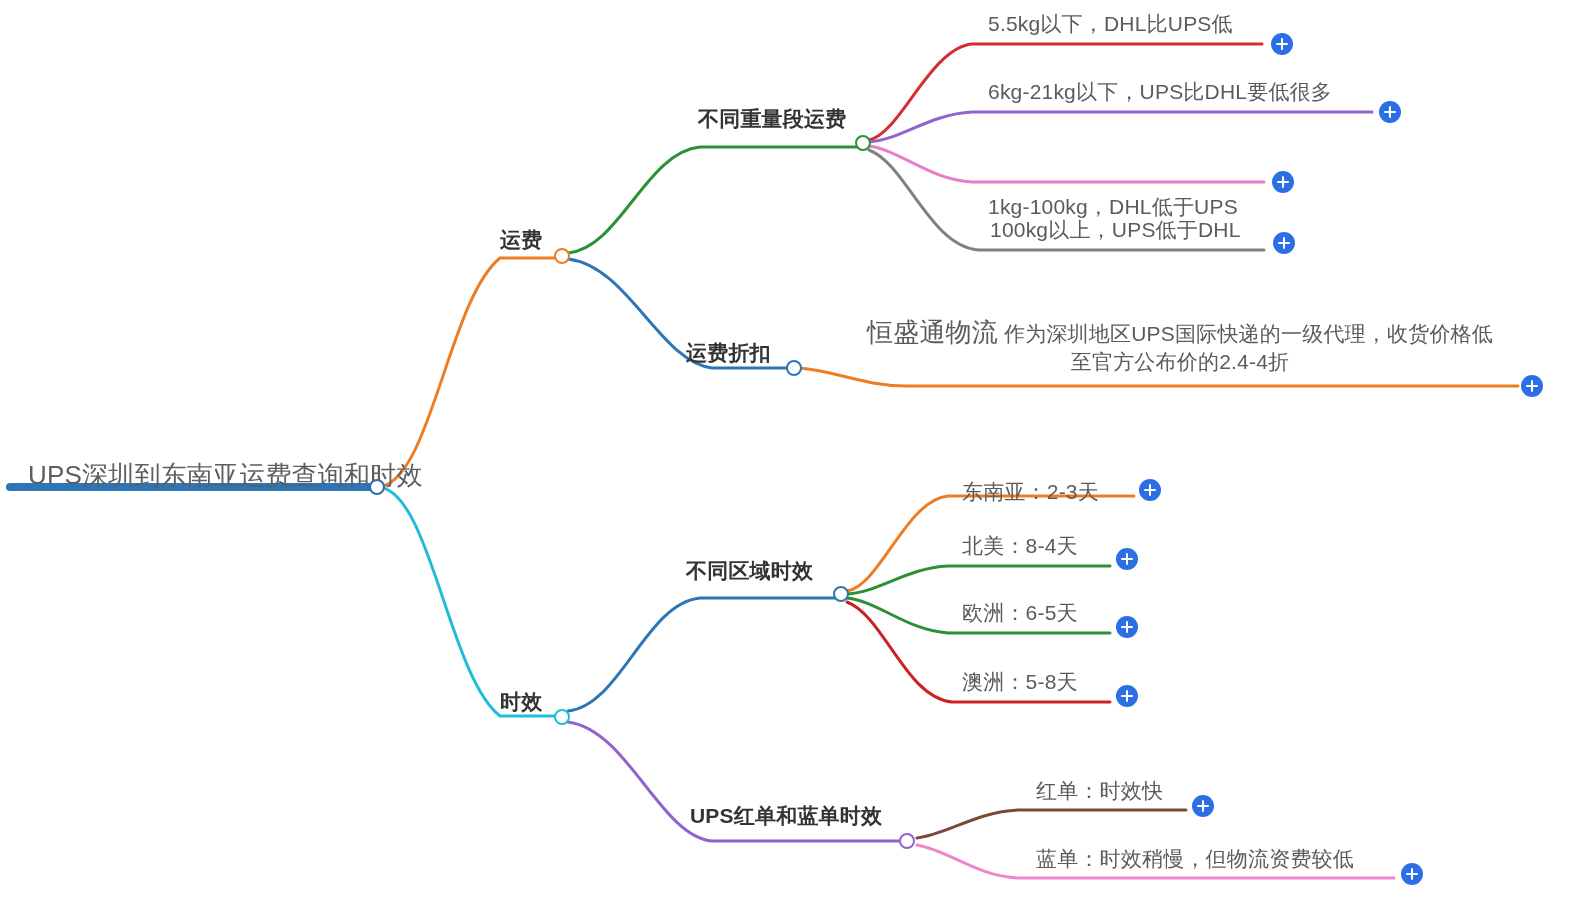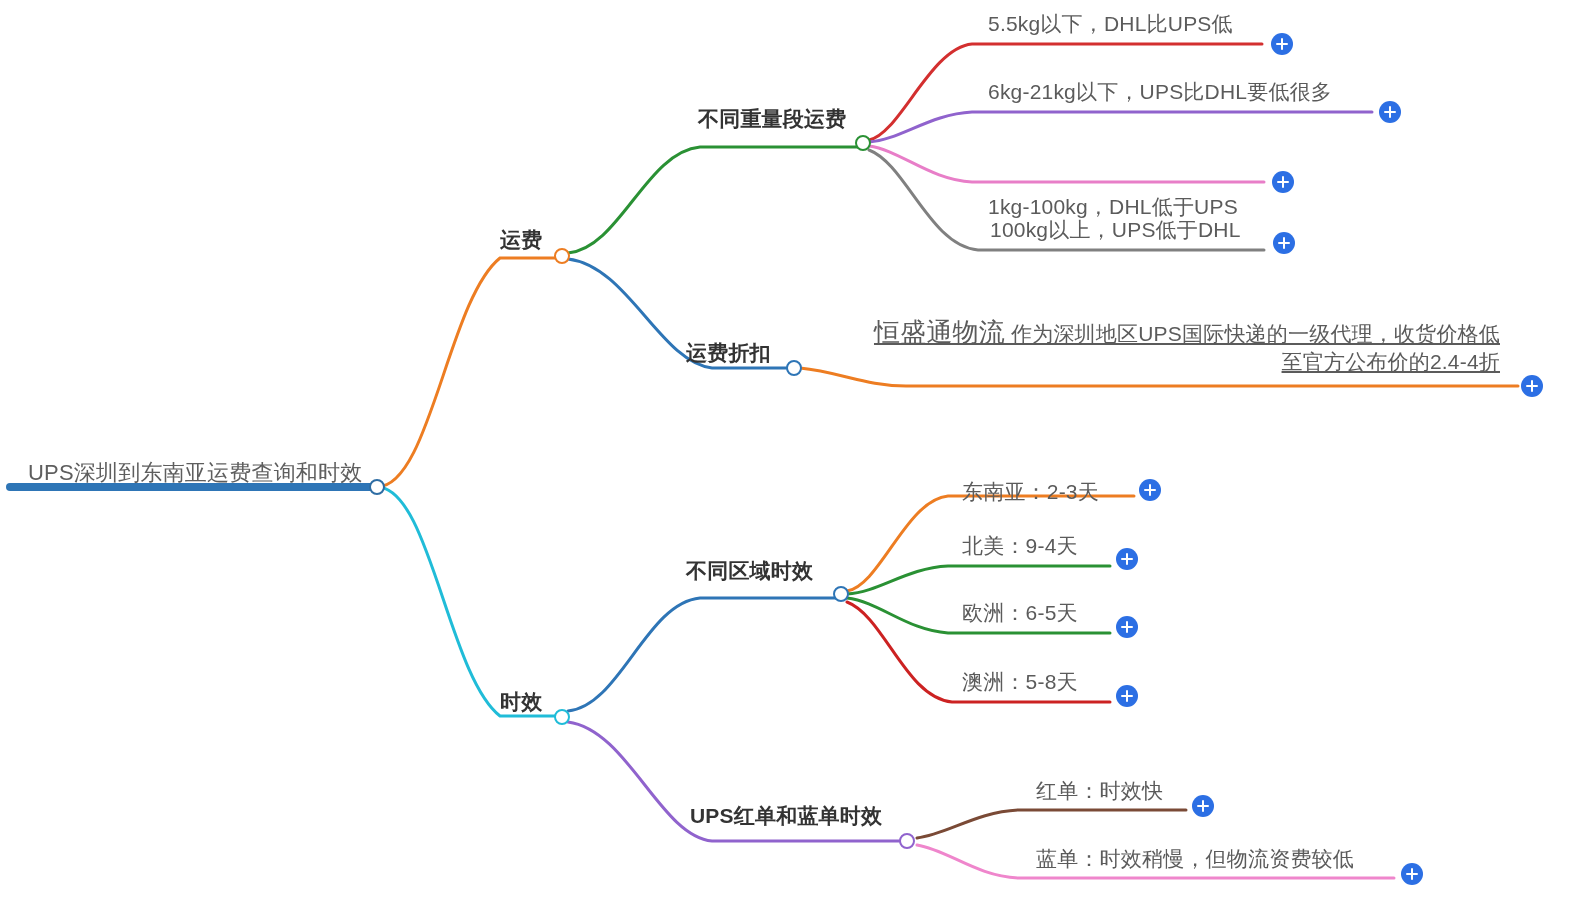--- a/index.html
+++ b/index.html
@@ -34,32 +34,31 @@
     font-size: 21px;
     letter-spacing: 0.2px;
   }
   .label.branch {
     color: #333333;
     font-weight: bold;
     font-size: 21px;
   }
   .label.root-title {
     color: #5e5e5e;
-    font-size: 22px;
+    font-size: 26px;
     font-weight: normal;
   }
   .label.leaf {
     color: #5b5b5b;
     font-size: 21px;
   }
   .label.multiline {
     white-space: normal;
-    text-align: right;
+    text-align: center;
     line-height: 1.28;
-    text-decoration: underline;
   }
   .lead {
     font-size: 26px;
     color: #5b5b5b;
   }
   .plus {
     position: absolute;
     width: 22px;
     height: 22px;
     border-radius: 50%;
@@ -166,21 +165,21 @@
 
   <div class="label branch" style="left:500px; top:690px;">时效</div>
   <div class="node-dot" style="left:554px; top:709px; border-color:#20bcd8;"></div>
 
   <div class="label branch" style="left:686px; top:559px;">不同区域时效</div>
   <div class="node-dot" style="left:833px; top:586px; border-color:#2e75b6;"></div>
 
   <div class="label leaf" style="left:962px; top:464px;margin-top:16px;">东南亚：2-3天</div>
   <div class="plus" style="left:1139px; top:479px;"></div>
 
-  <div class="label leaf" style="left:962px; top:534px;">北美：9-4天</div>
+  <div class="label leaf" style="left:962px; top:534px;">北美：8-4天</div>
   <div class="plus" style="left:1116px; top:548px;"></div>
 
   <div class="label leaf" style="left:962px; top:601px;">欧洲：6-5天</div>
   <div class="plus" style="left:1116px; top:616px;"></div>
 
   <div class="label leaf" style="left:962px; top:670px;">澳洲：5-8天</div>
   <div class="plus" style="left:1116px; top:685px;"></div>
 
   <div class="label branch" style="left:690px; top:804px;">UPS红单和蓝单时效</div>
   <div class="node-dot" style="left:899px; top:833px; border-color:#9063cd;"></div>

